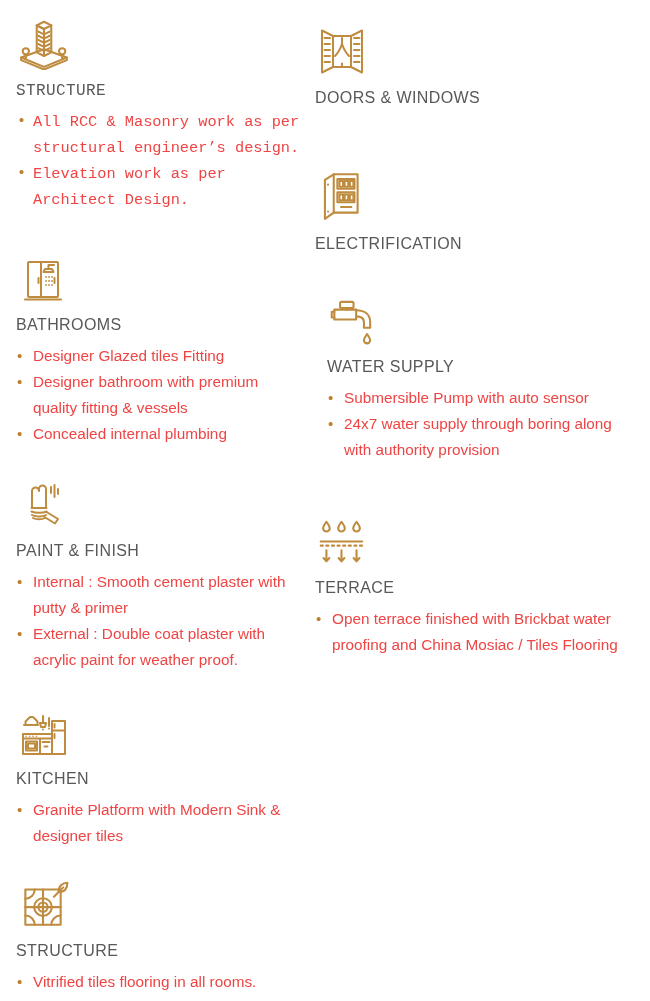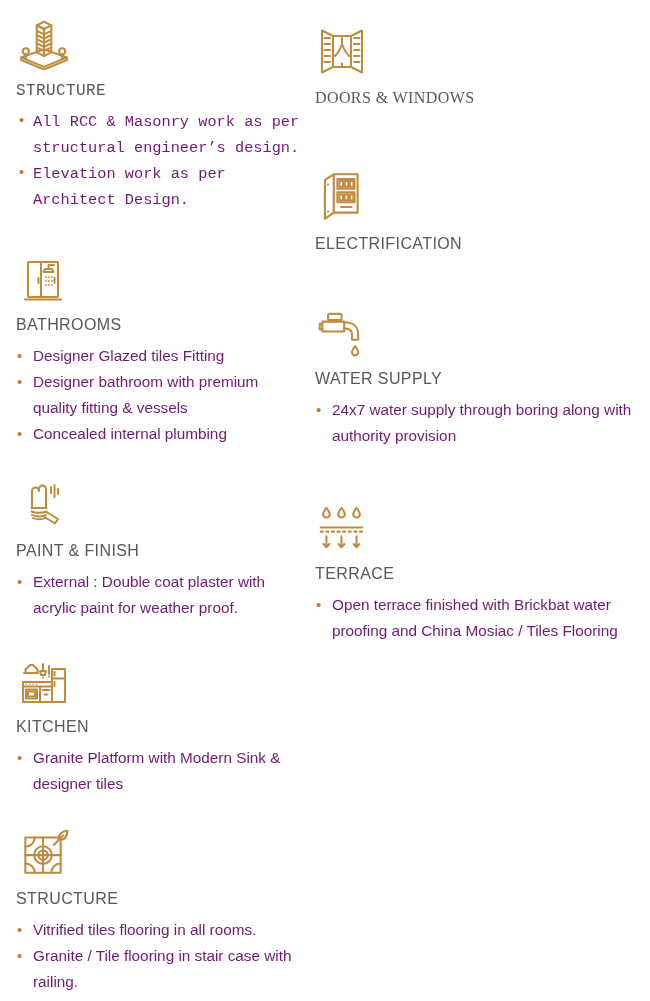--- a/index.html
+++ b/index.html
@@ -9,33 +9,33 @@
   }
   .wrap{display:flex;padding:16px 14px 0 16px;box-sizing:border-box;}
   .col{display:flex;flex-direction:column;}
   .col-left{width:288px;margin-right:11px;flex-shrink:0;}
   .col-right{width:321px;padding-top:7px;}
   .section{margin-bottom:33px;}
   .sec-structure{margin-bottom:37px;font-family:Liberation Mono, monospace;}
   .sec-bathrooms{margin-bottom:29px;}
   .sec-paint{margin-bottom:31px;}
   .sec-kitchen{margin-bottom:27px;}
-  .sec-doors{margin-bottom:53px;font-family:Liberation Serif, serif;}
-  .sec-elec{margin-bottom:42px;}
-  .sec-water{margin-bottom:50px;}
+  .sec-doors{margin-bottom:53px;}
+  .sec-elec{margin-bottom:30px;}
+  .sec-water{margin-bottom:50px;margin-left:12px;}
   .icon-box{height:54px;margin-bottom:11px;display:flex;align-items:flex-end;}
   .icon-box svg{display:block;}
   h2{
     margin:0 0 8px 0;font-size:16px;font-weight:normal;color:#585858;
     letter-spacing:0.4px;line-height:20px;
   }
   ul{list-style:none;margin:0;padding:0;}
   li{
     position:relative;padding-left:17px;font-size:15.3px;line-height:26px;
-    color:#701a75;
+    color:#ef4444;
   }
   li::before{
     content:"•";position:absolute;left:1px;top:0;color:#bd802e;font-size:15px;
   }
   .ic{stroke:#bf8b3f;fill:none;stroke-width:2;stroke-linecap:round;stroke-linejoin:round;}
   .icf{fill:#bf8b3f;stroke:none;}
 </style>
 </head>
 <body>
 
@@ -97,20 +97,21 @@
       <div class="icon-box">
         <svg width="54" height="52" viewBox="0 0 52 52">
           <path class="ic" d="M15 30 V13 a3.5 3.5 0 0 1 7 0 V11 a3.5 3.5 0 0 1 7 0 V30"></path>
           <path class="ic" d="M14.5 30 H29.5 M14.5 33.5 C18 35.2 26 35.2 29.5 33.5 M15 37 C18.5 39 25.5 39 29 37 M16 40 C19 41.8 25 41.8 28 40"></path>
           <path class="ic" d="M29.5 34 L41 41 L38 45.5 L27.5 39"></path>
           <path class="ic" d="M34 9 V15 M37.5 7 V19 M41 11 V16"></path>
         </svg>
       </div>
       <h2>PAINT &amp; FINISH</h2>
       <ul>
+        <li>Internal : Smooth cement plaster with putty &amp; primer</li>
         <li>External : Double coat plaster with acrylic paint for weather proof.</li>
       </ul>
     </div>
 
     <div class="section sec-kitchen">
       <div class="icon-box">
         <svg width="56" height="50" viewBox="0 0 54 50">
           <path class="ic" d="M7 17 H21 M8.5 17 V13.5 L13 9 H16 L20.5 13.5 V17"></path>
           <path class="ic" d="M26 8 V15 M23 15 H29 L28 19 H24 Z"></path>
           <circle class="icf" cx="26" cy="21.5" r="1"></circle>
@@ -199,20 +200,21 @@
           <rect class="ic" x="12.5" y="9.5" width="13" height="6" rx="1.5"></rect>
           <path class="ic" d="M19 15.5 V17"></path>
           <path class="ic" d="M7 17 H28 V26.5 H7 Z"></path>
           <path class="ic" d="M7 19 H4.5 V24.5 H7"></path>
           <path class="ic" d="M28 17.5 C37 17.5 41.5 22 41.5 29 V34.5 H35.5 V29 C35.5 25.5 32.5 23.5 28 23.5"></path>
           <path class="ic" d="M38.5 40.5 c-1.8 2.8-3 4.2-3 6 a3 3 0 0 0 6 0 c0-1.8-1.2-3.2-3-6 Z"></path>
         </svg>
       </div>
       <h2>WATER SUPPLY</h2>
       <ul>
+        <li>Submersible Pump with auto sensor</li>
         <li>24x7 water supply through boring along with authority provision</li>
       </ul>
     </div>
 
     <div class="section sec-terrace">
       <div class="icon-box">
         <svg width="54" height="50" viewBox="0 0 52 48">
           <path class="ic" d="M11 4.5 c-1.7 2.6-3.2 4-3.2 6.2 a3.2 3.2 0 0 0 6.4 0 c0-2.2-1.5-3.6-3.2-6.2 Z"></path>
           <path class="ic" d="M25.5 4.5 c-1.7 2.6-3.2 4-3.2 6.2 a3.2 3.2 0 0 0 6.4 0 c0-2.2-1.5-3.6-3.2-6.2 Z"></path>
           <path class="ic" d="M40 4.5 c-1.7 2.6-3.2 4-3.2 6.2 a3.2 3.2 0 0 0 6.4 0 c0-2.2-1.5-3.6-3.2-6.2 Z"></path>

